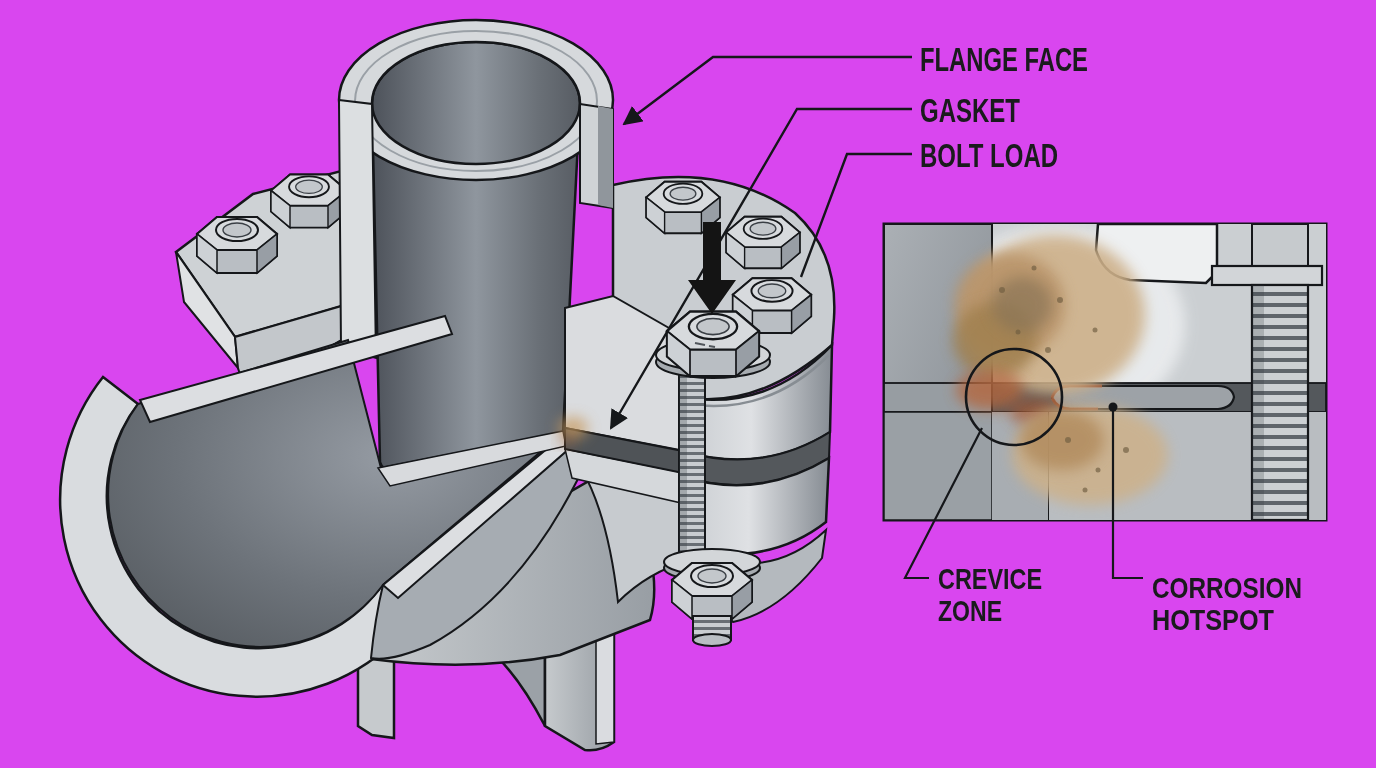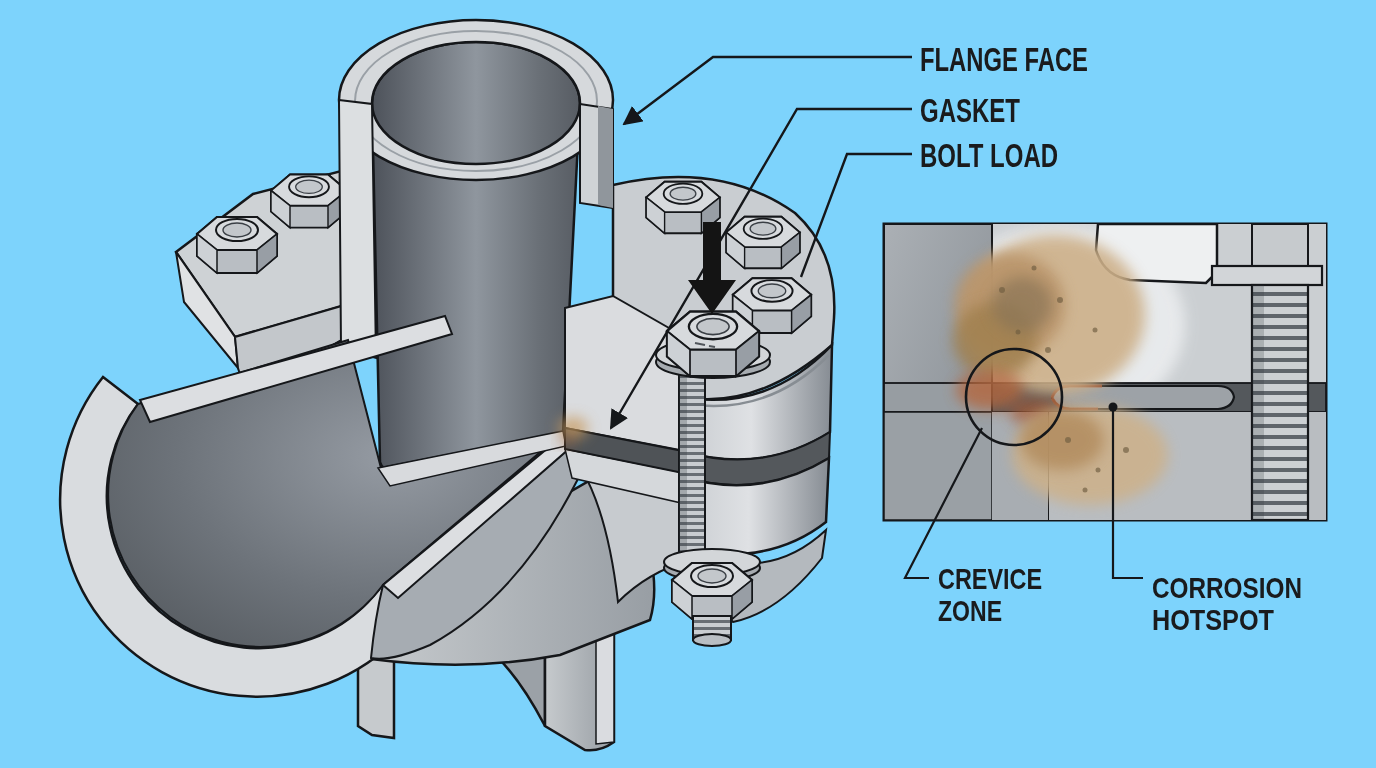--- a/index.html
+++ b/index.html
@@ -1,16 +1,16 @@
 <!DOCTYPE html>
 <html><head>
 <meta charset="utf-8">
 <style>
   html,body{margin:0;padding:0;background:#ffffff;}
-  .canvas{position:relative;width:1376px;height:768px;background:#7dd3fc;overflow:hidden;
+  .canvas{position:relative;width:1376px;height:768px;background:#d946ef;overflow:hidden;
           font-family:"Liberation Sans",sans-serif;}
   svg{display:block}
   .lbl{font-family:"Liberation Sans",sans-serif;font-weight:bold;fill:#1a1b1d;}
   .lbl-main{font-size:33px;}
   .lbl-inset{font-size:30px;}
 </style>
 </head>
 <body>
 
 <div class="canvas">

